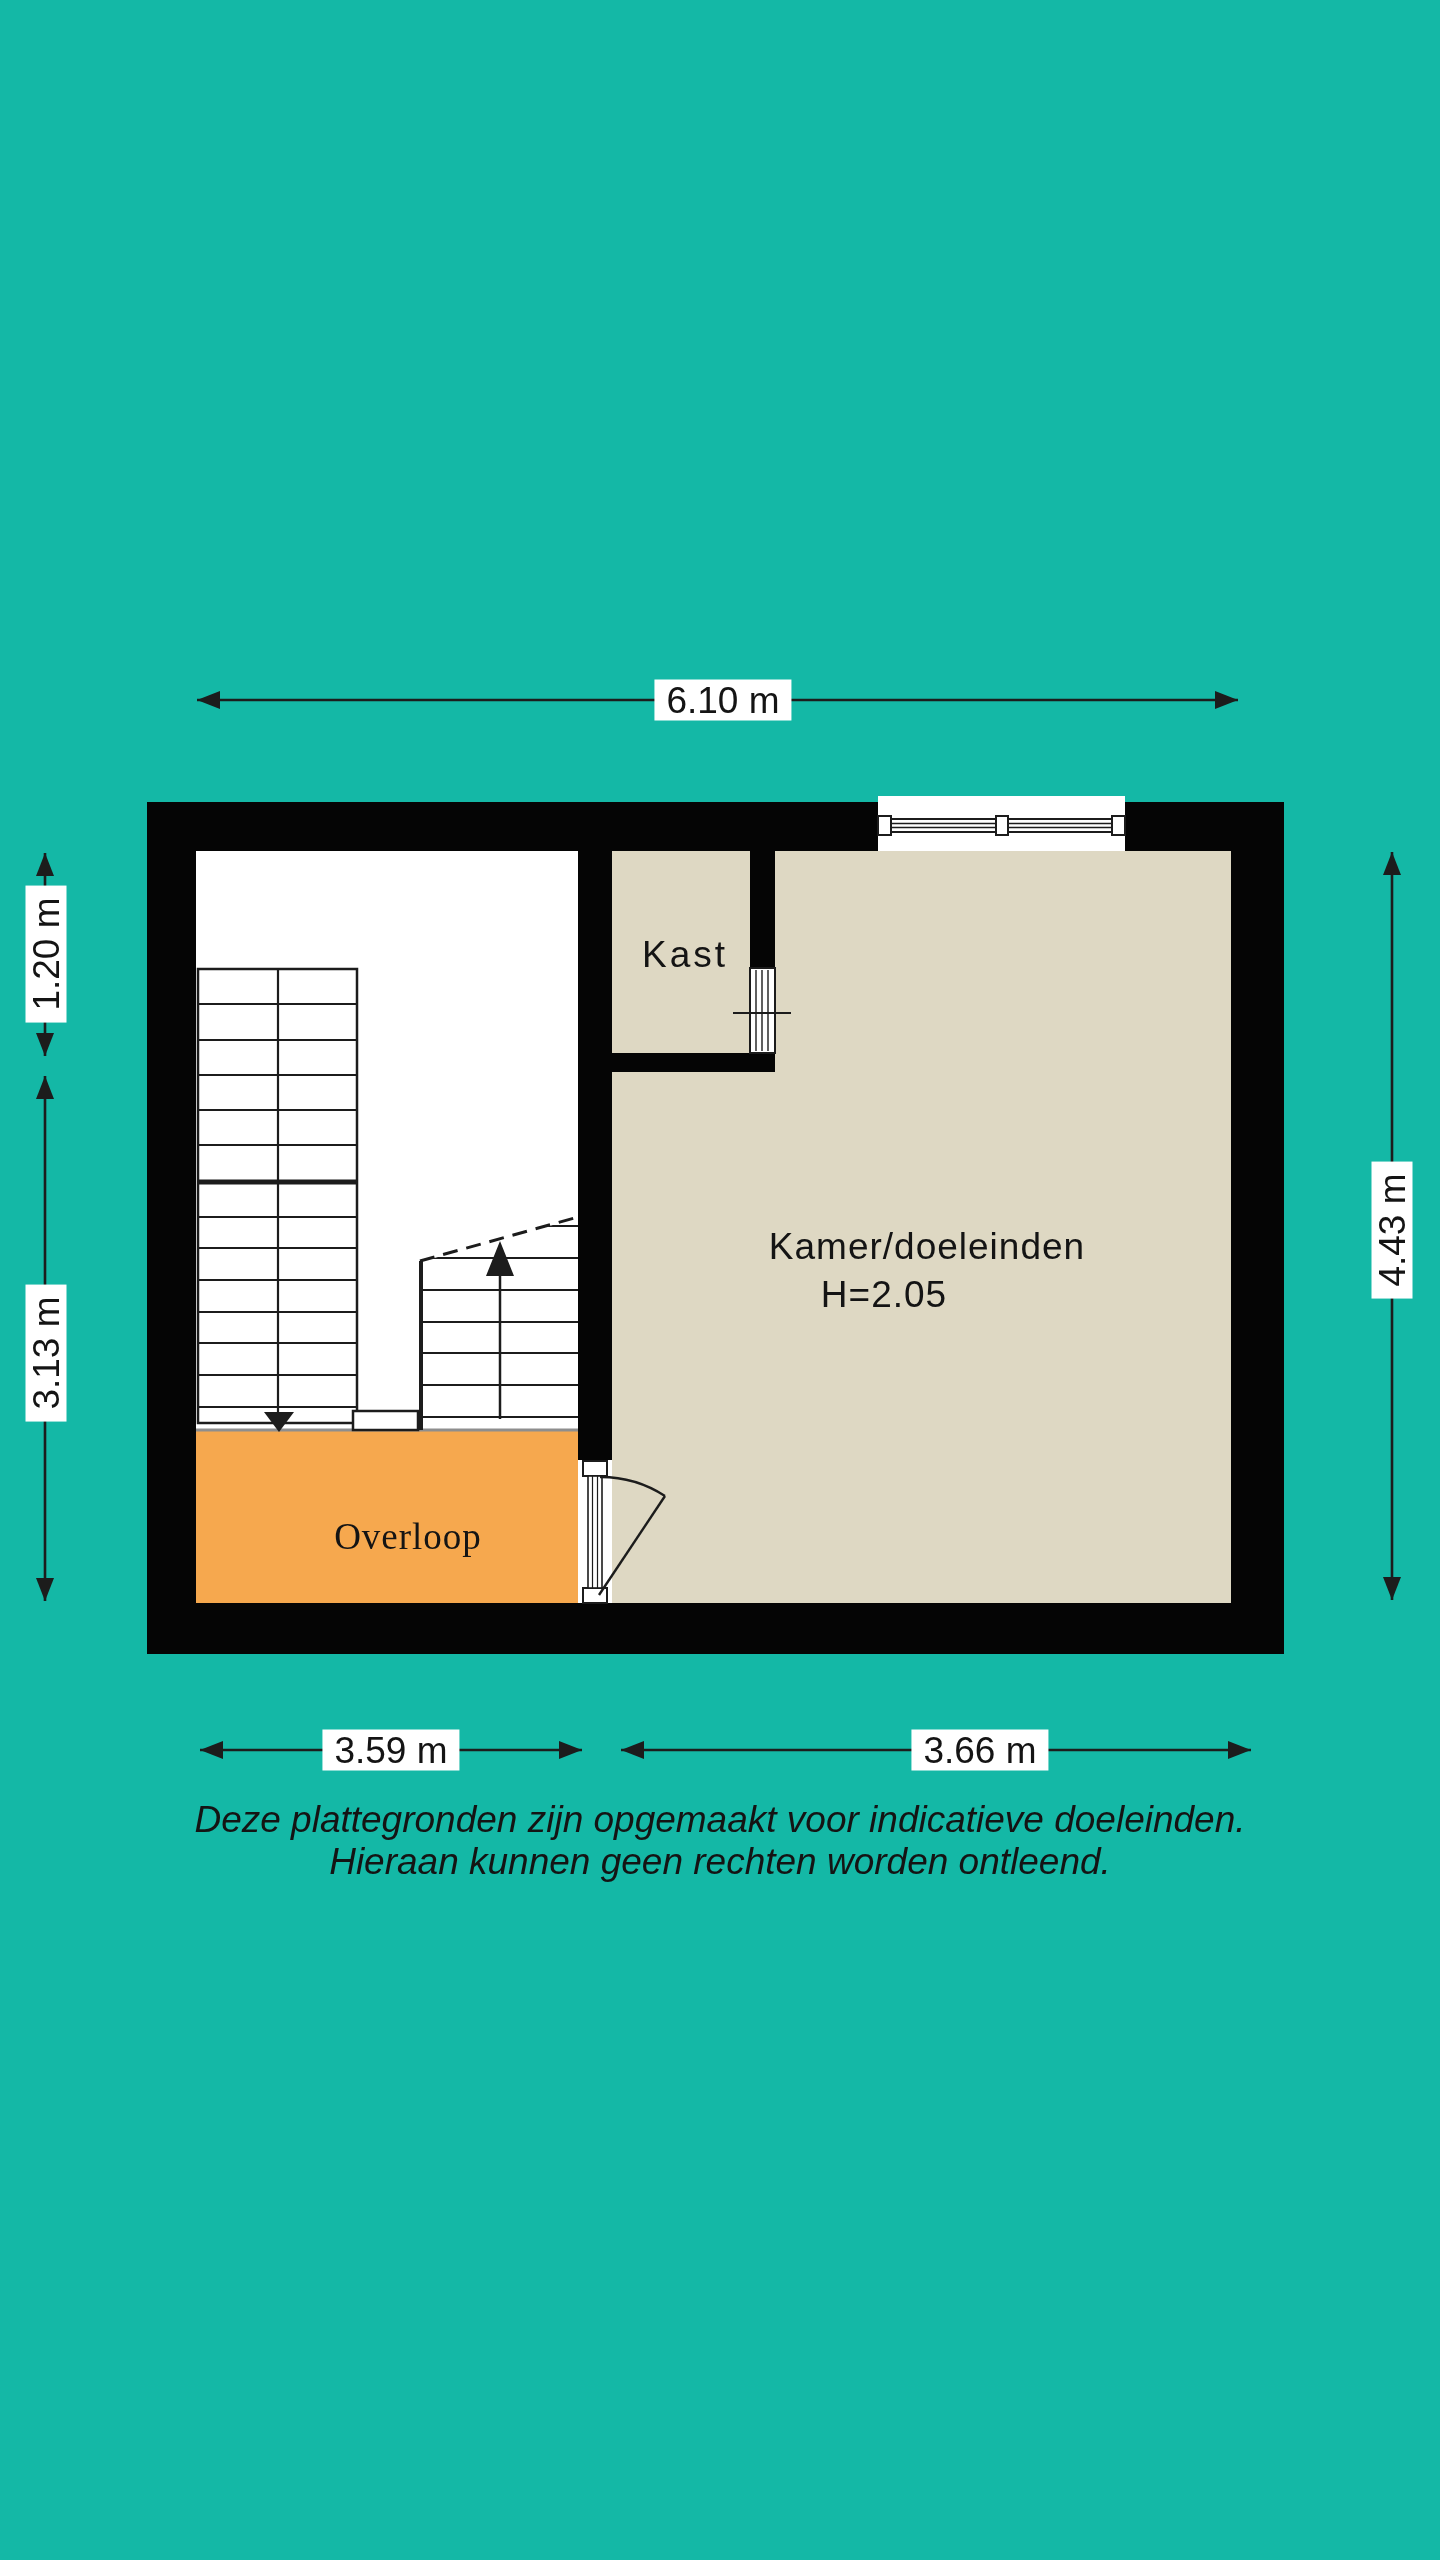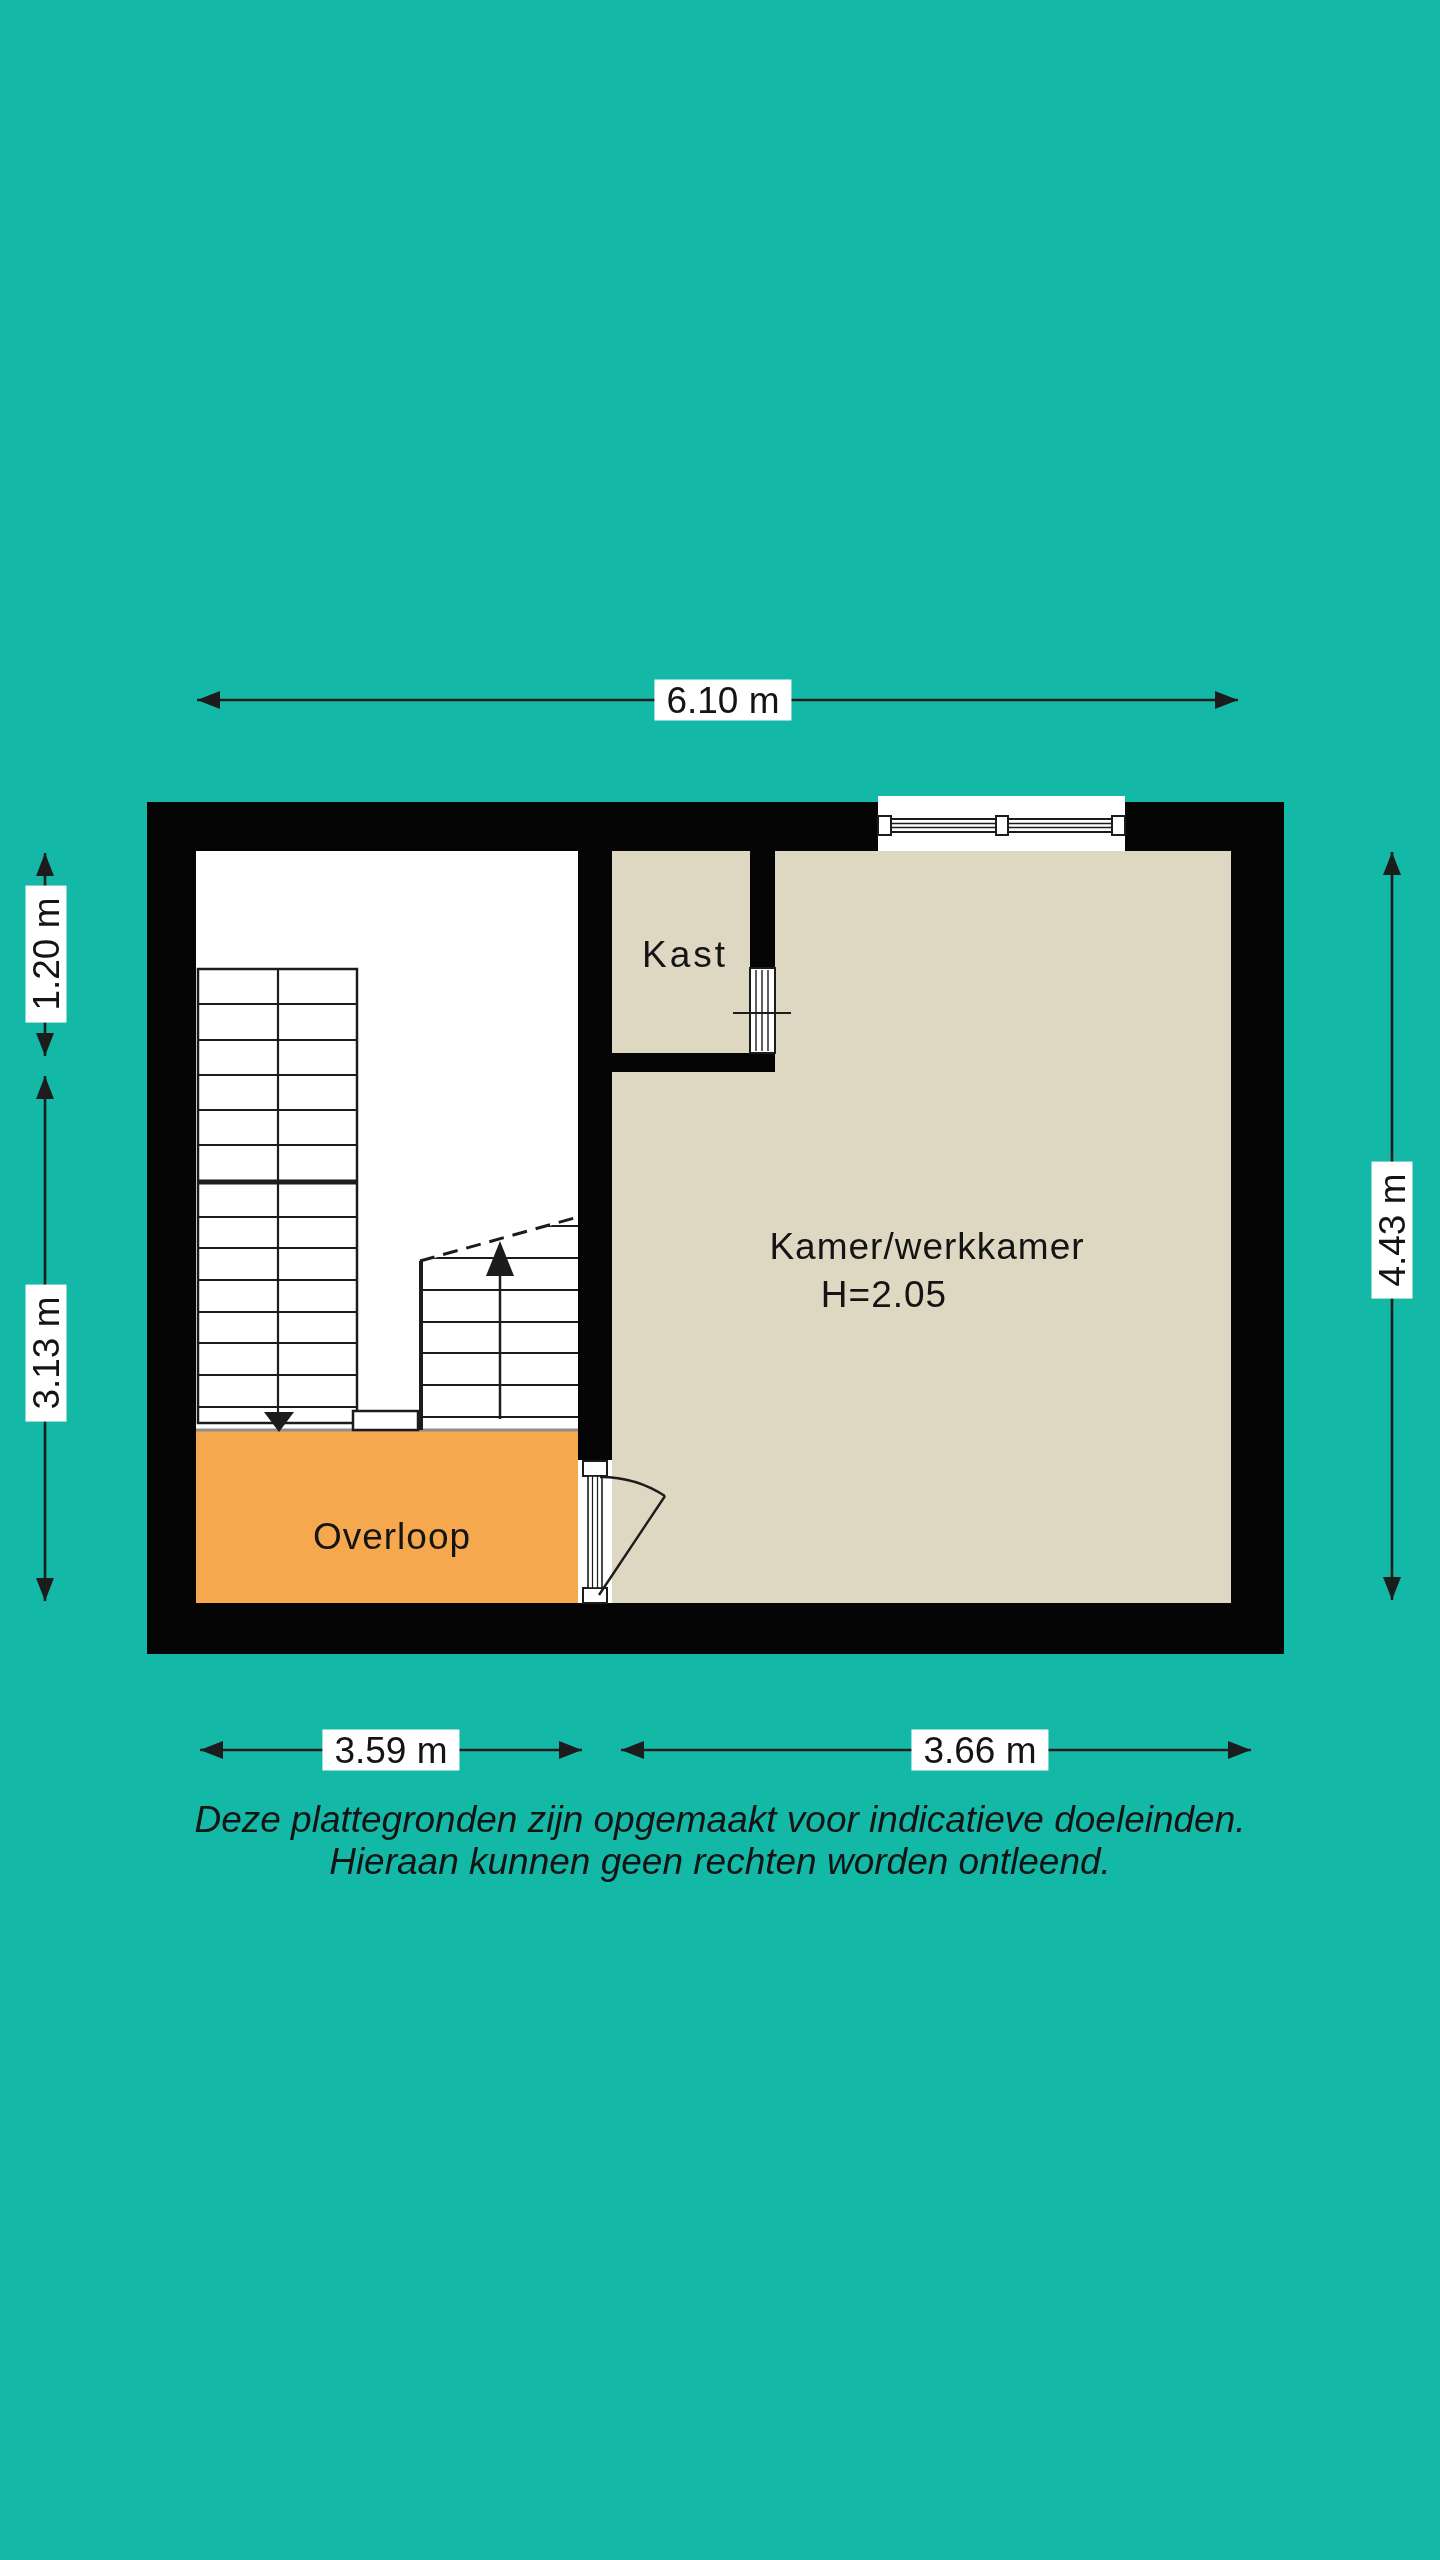--- a/index.html
+++ b/index.html
@@ -185,24 +185,24 @@
   <div class="label dim-label vertical" style="left:46px; top:1353px;">3.13 m</div>
 
   <div class="label dim-label vertical" style="left:1392px; top:1230px;">4.43 m</div>
 
   <div class="label dim-label" style="left:391px; top:1750px;">3.59 m</div>
 
   <div class="label dim-label" style="left:980px; top:1750px;">3.66 m</div>
 
   <div class="label room-label kast" style="left:685px; top:954px;">Kast</div>
 
-  <div class="label room-label" style="left:927px; top:1246px;">Kamer/werkkamer</div>
+  <div class="label room-label" style="left:927px; top:1246px;">Kamer/doeleinden</div>
 
   <div class="label room-label" style="left:884px; top:1294px;">H=2.05</div>
 
-  <div class="label room-label" style="left:392px; top:1536px;">Overloop</div>
+  <div class="label room-label" style="left:408px; top:1536px;font-family:Liberation Serif, serif;">Overloop</div>
 
   <div class="disclaimer">
     <div>Deze plattegronden zijn opgemaakt voor indicatieve doeleinden.</div>
     <div>Hieraan kunnen geen rechten worden ontleend.</div>
   </div>
 
 </div>
 
 </body></html>

